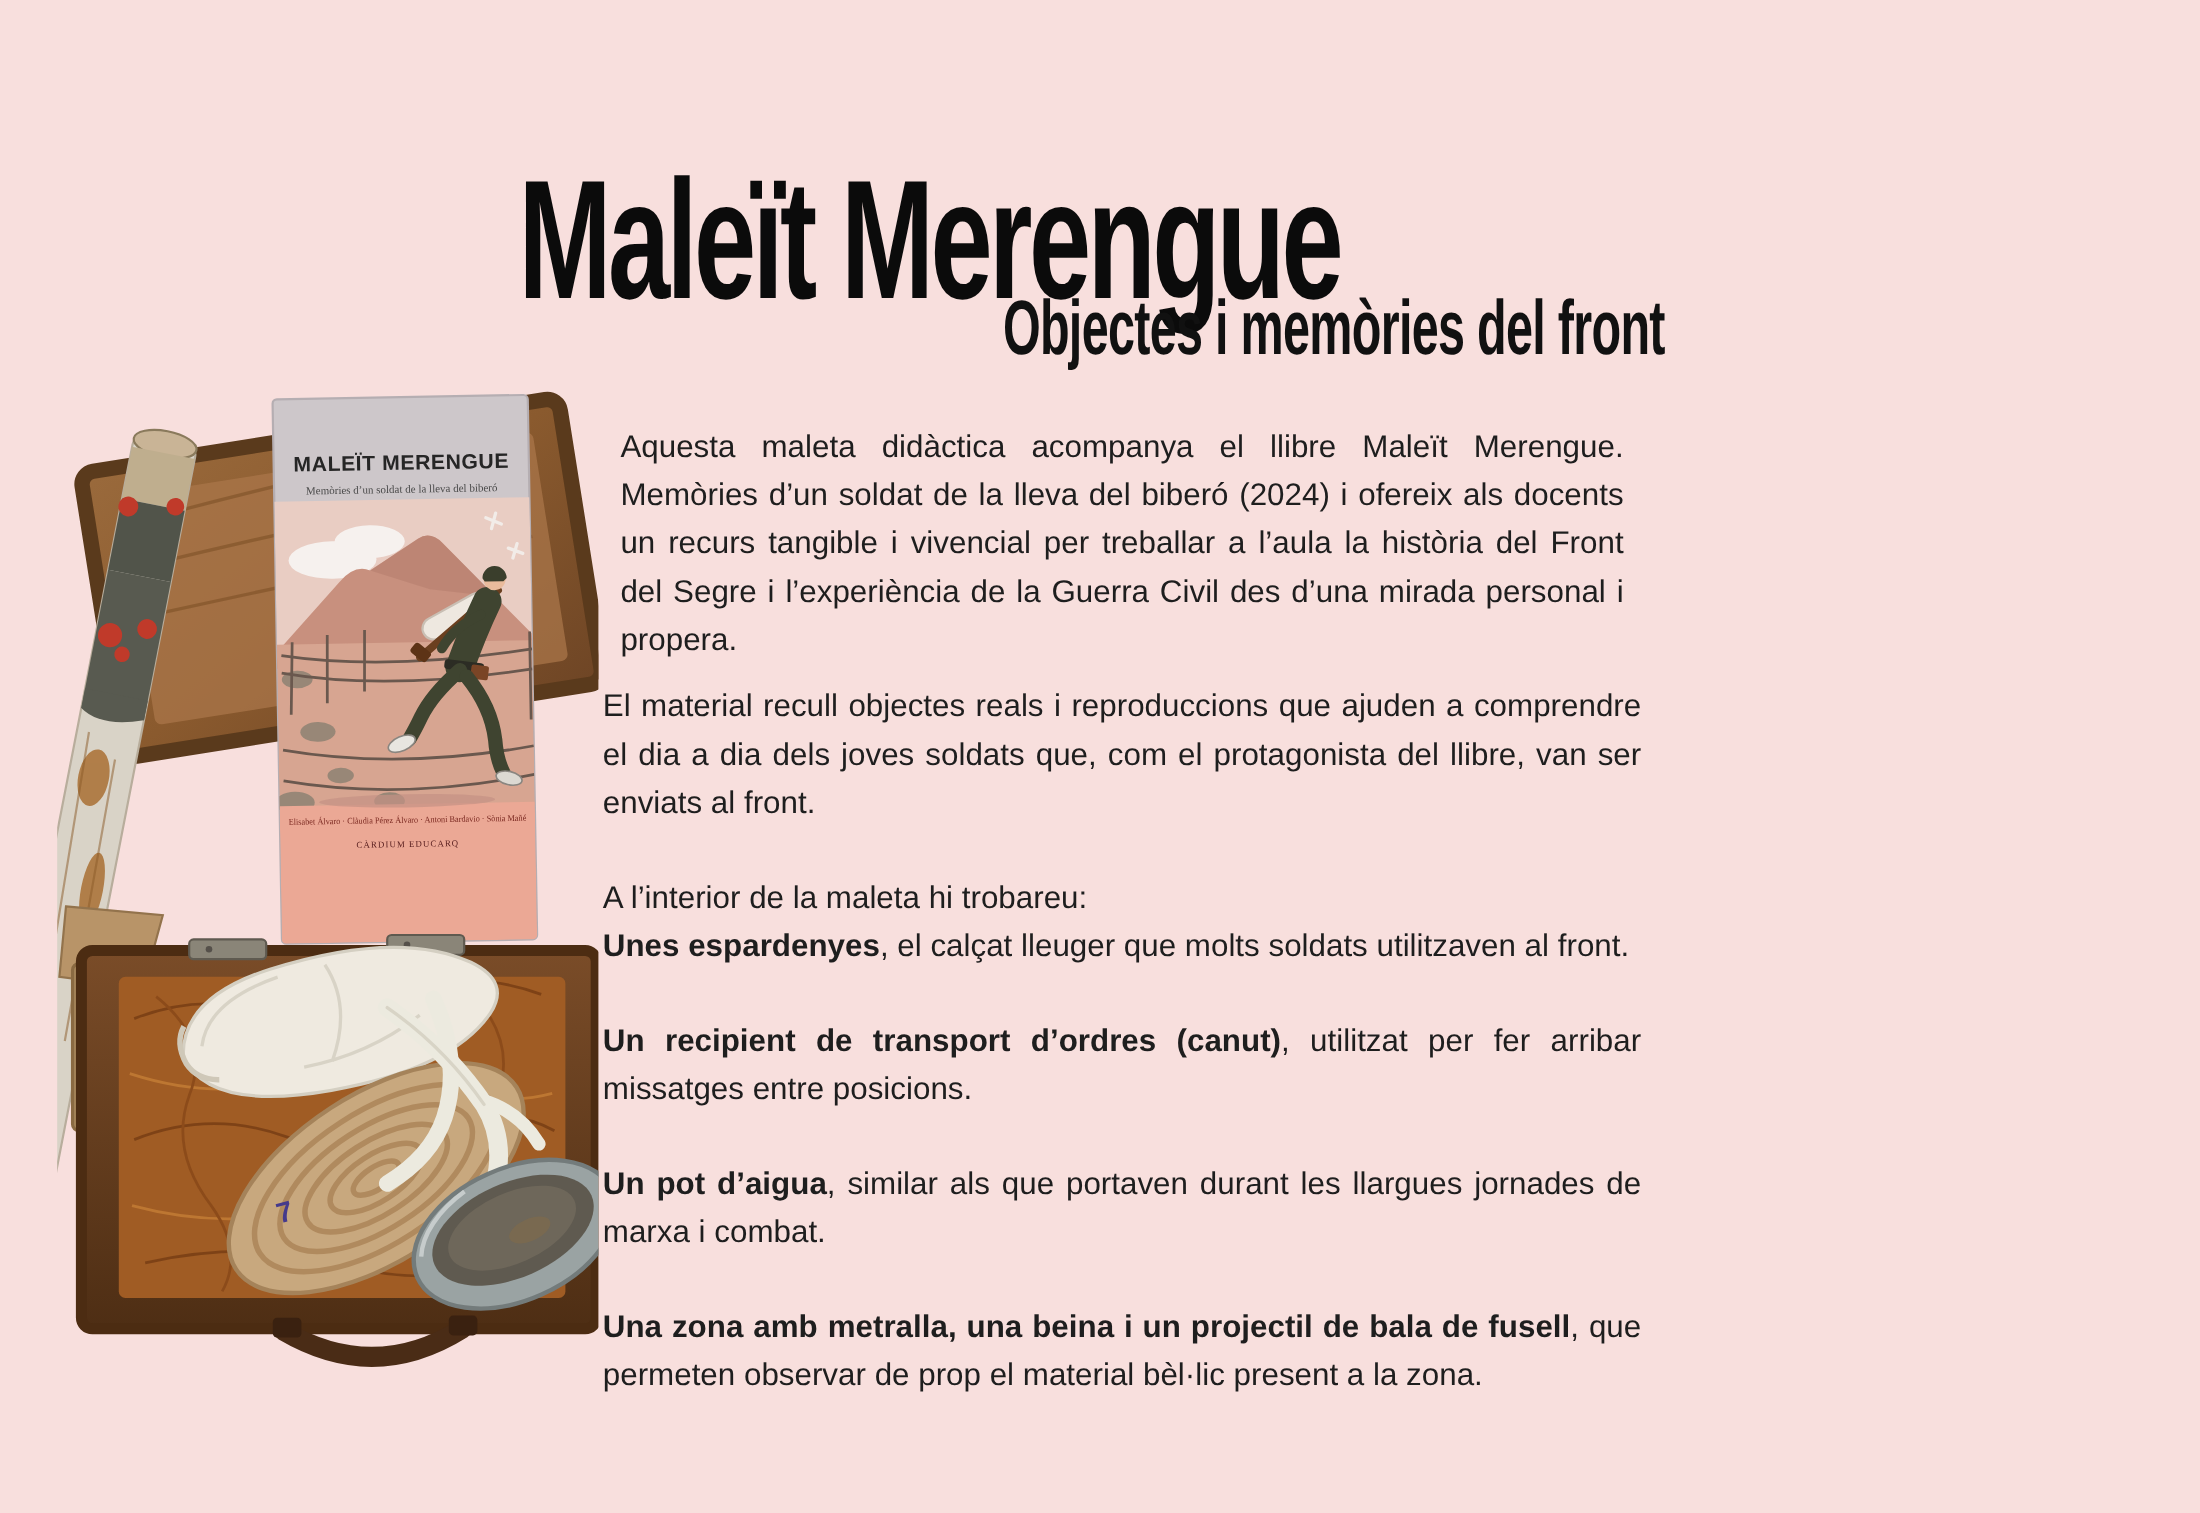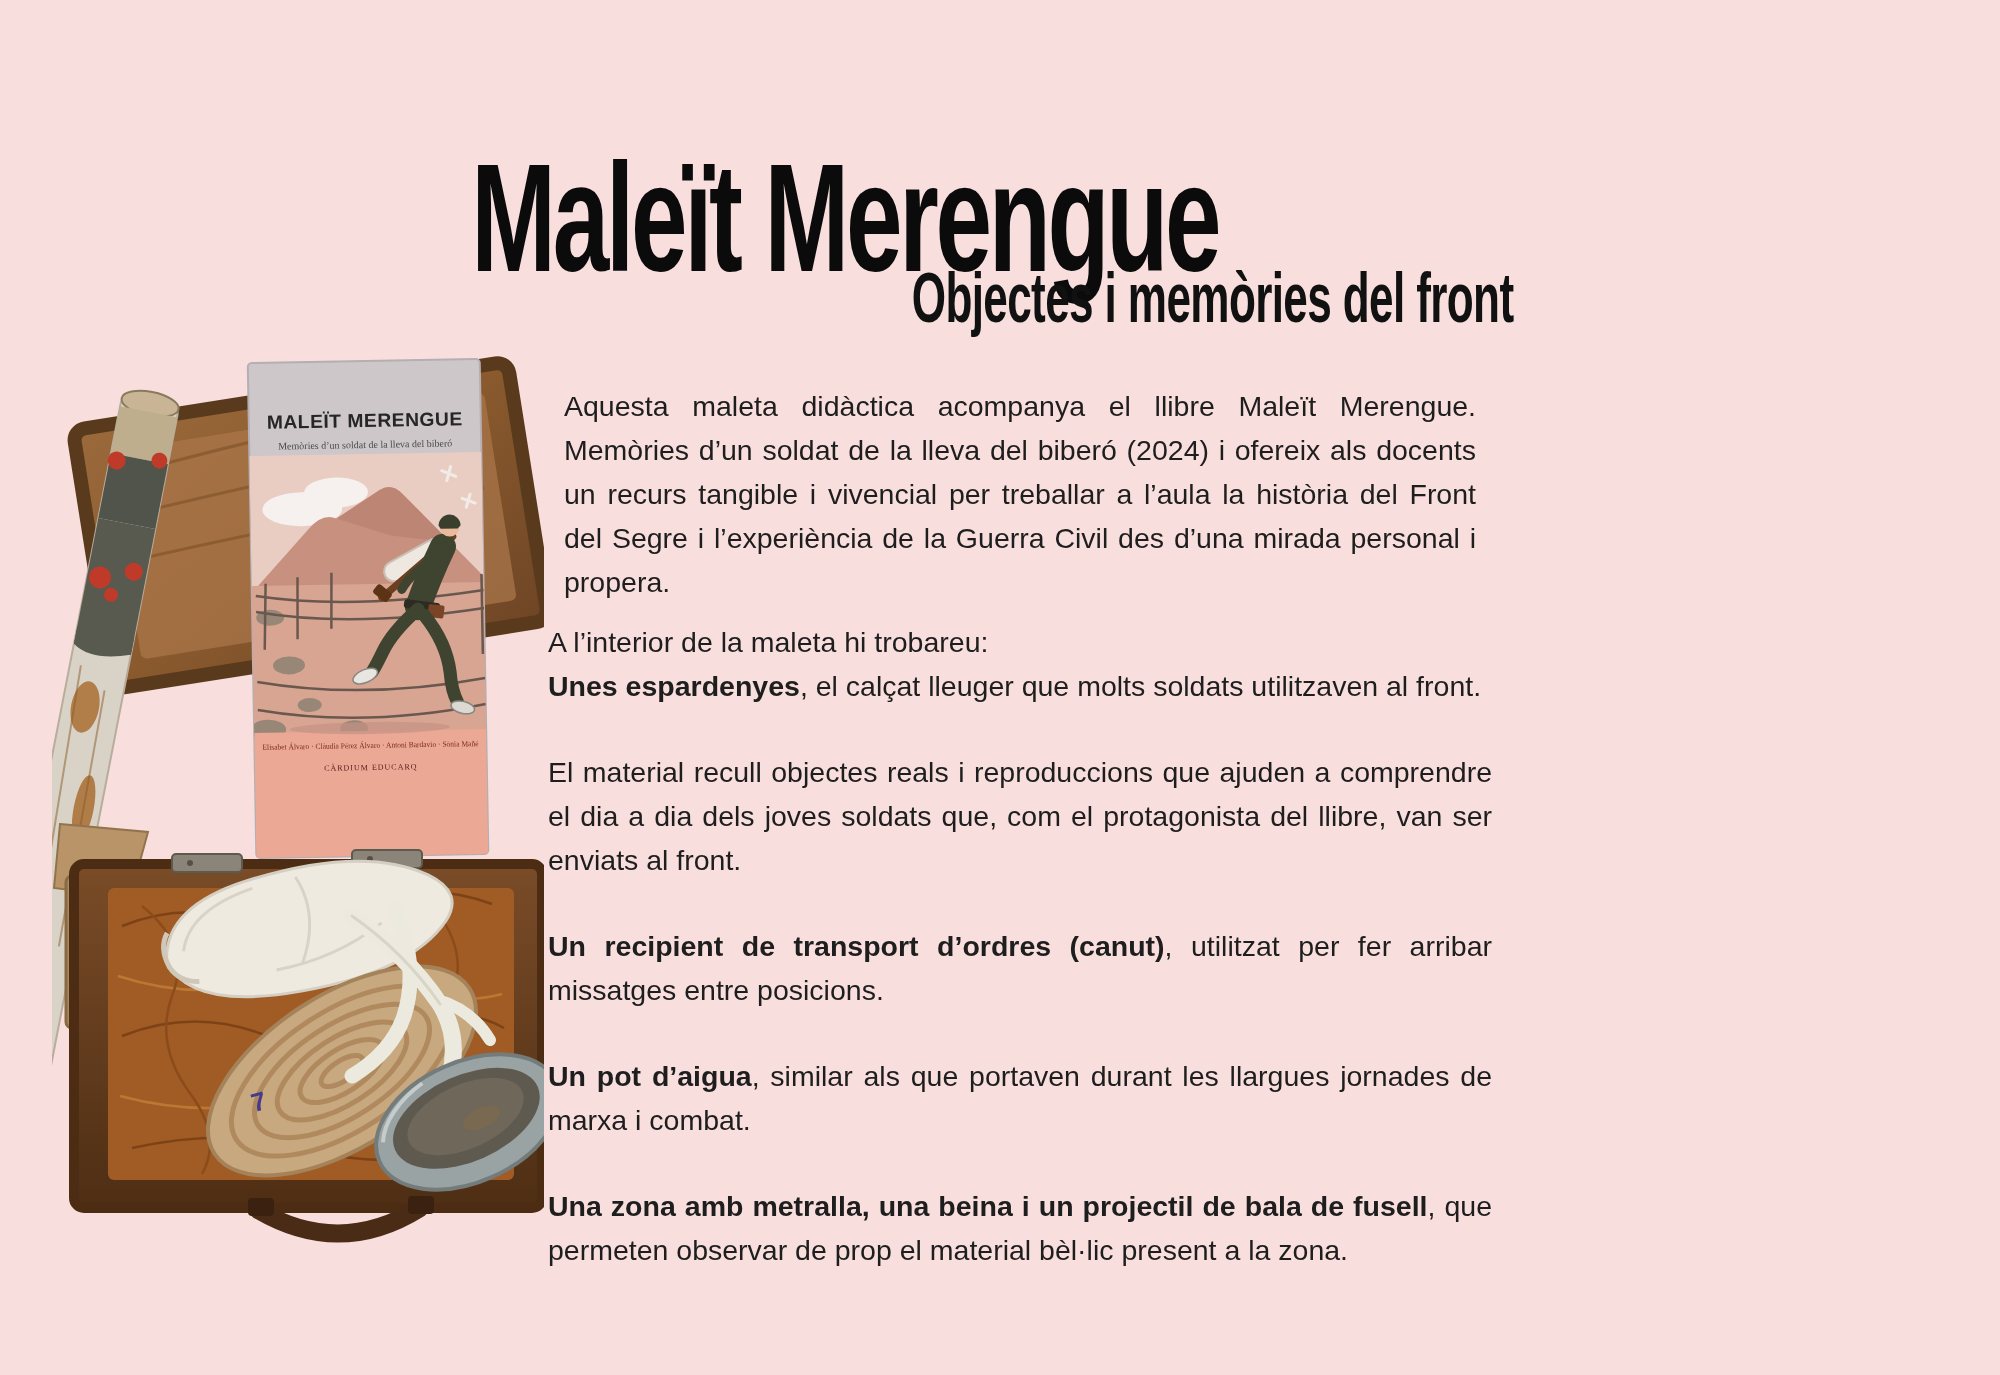--- a/index.html
+++ b/index.html
@@ -206,24 +206,24 @@
   <g>
     <path d="M206,934 Q288,982 368,932" stroke="#4a2c16" stroke-width="18" fill="none" stroke-linecap="round"></path>
     <rect x="196" y="922" width="26" height="18" rx="4" fill="#3a2110"></rect>
     <rect x="356" y="920" width="26" height="18" rx="4" fill="#3a2110"></rect>
   </g>
 </svg>
 </div>
 
 <div class="content">
   <p class="tight">Aquesta maleta didàctica acompanya el llibre Maleït Merengue. Memòries d’un soldat de la lleva del biberó (2024) i ofereix als docents un recurs tangible i vivencial per treballar a l’aula la història del Front del Segre i l’experiència de la Guerra Civil des d’una mirada personal i propera.</p>
+  <p>El material recull objectes reals i reproduccions que ajuden a comprendre el dia a dia dels joves soldats que, com el protagonista del llibre, van ser enviats al front.</p>
+
   <p><span>A l’interior de la maleta hi trobareu:</span><br>
     <span class="b">Unes espardenyes</span><span>, el calçat lleuger que molts soldats utilitzaven al front.</span></p>
 
-  <p>El material recull objectes reals i reproduccions que ajuden a comprendre el dia a dia dels joves soldats que, com el protagonista del llibre, van ser enviats al front.</p>
-
   <p><span class="b">Un recipient de transport d’ordres (canut)</span><span>, utilitzat per fer arribar missatges entre posicions.</span></p>
 
   <p><span class="b">Un pot d’aigua</span><span>, similar als que portaven durant les llargues jornades de marxa i combat.</span></p>
 
   <p><span class="b">Una zona amb metralla, una beina i un projectil de bala de fusell</span><span>, que permeten observar de prop el material bèl·lic present a la zona.</span></p>
 
 </div>
 
 </body></html>

